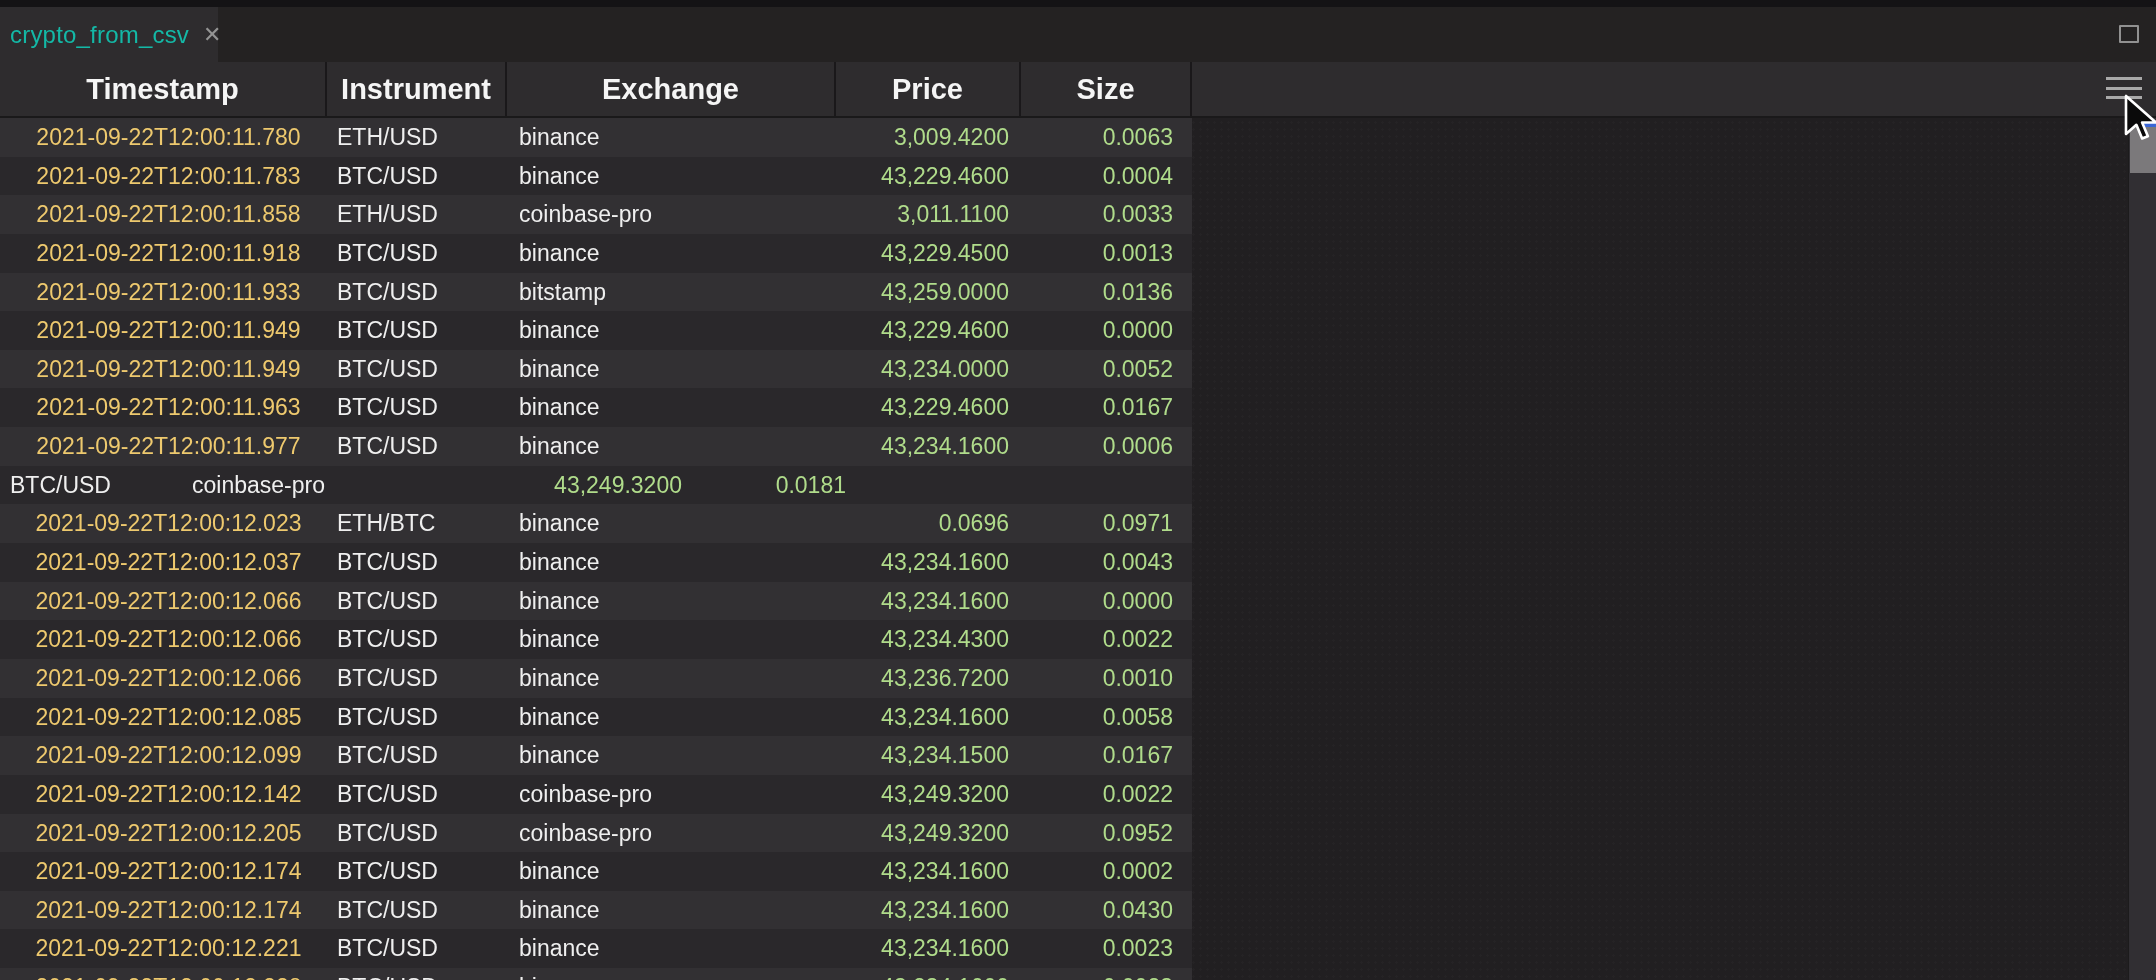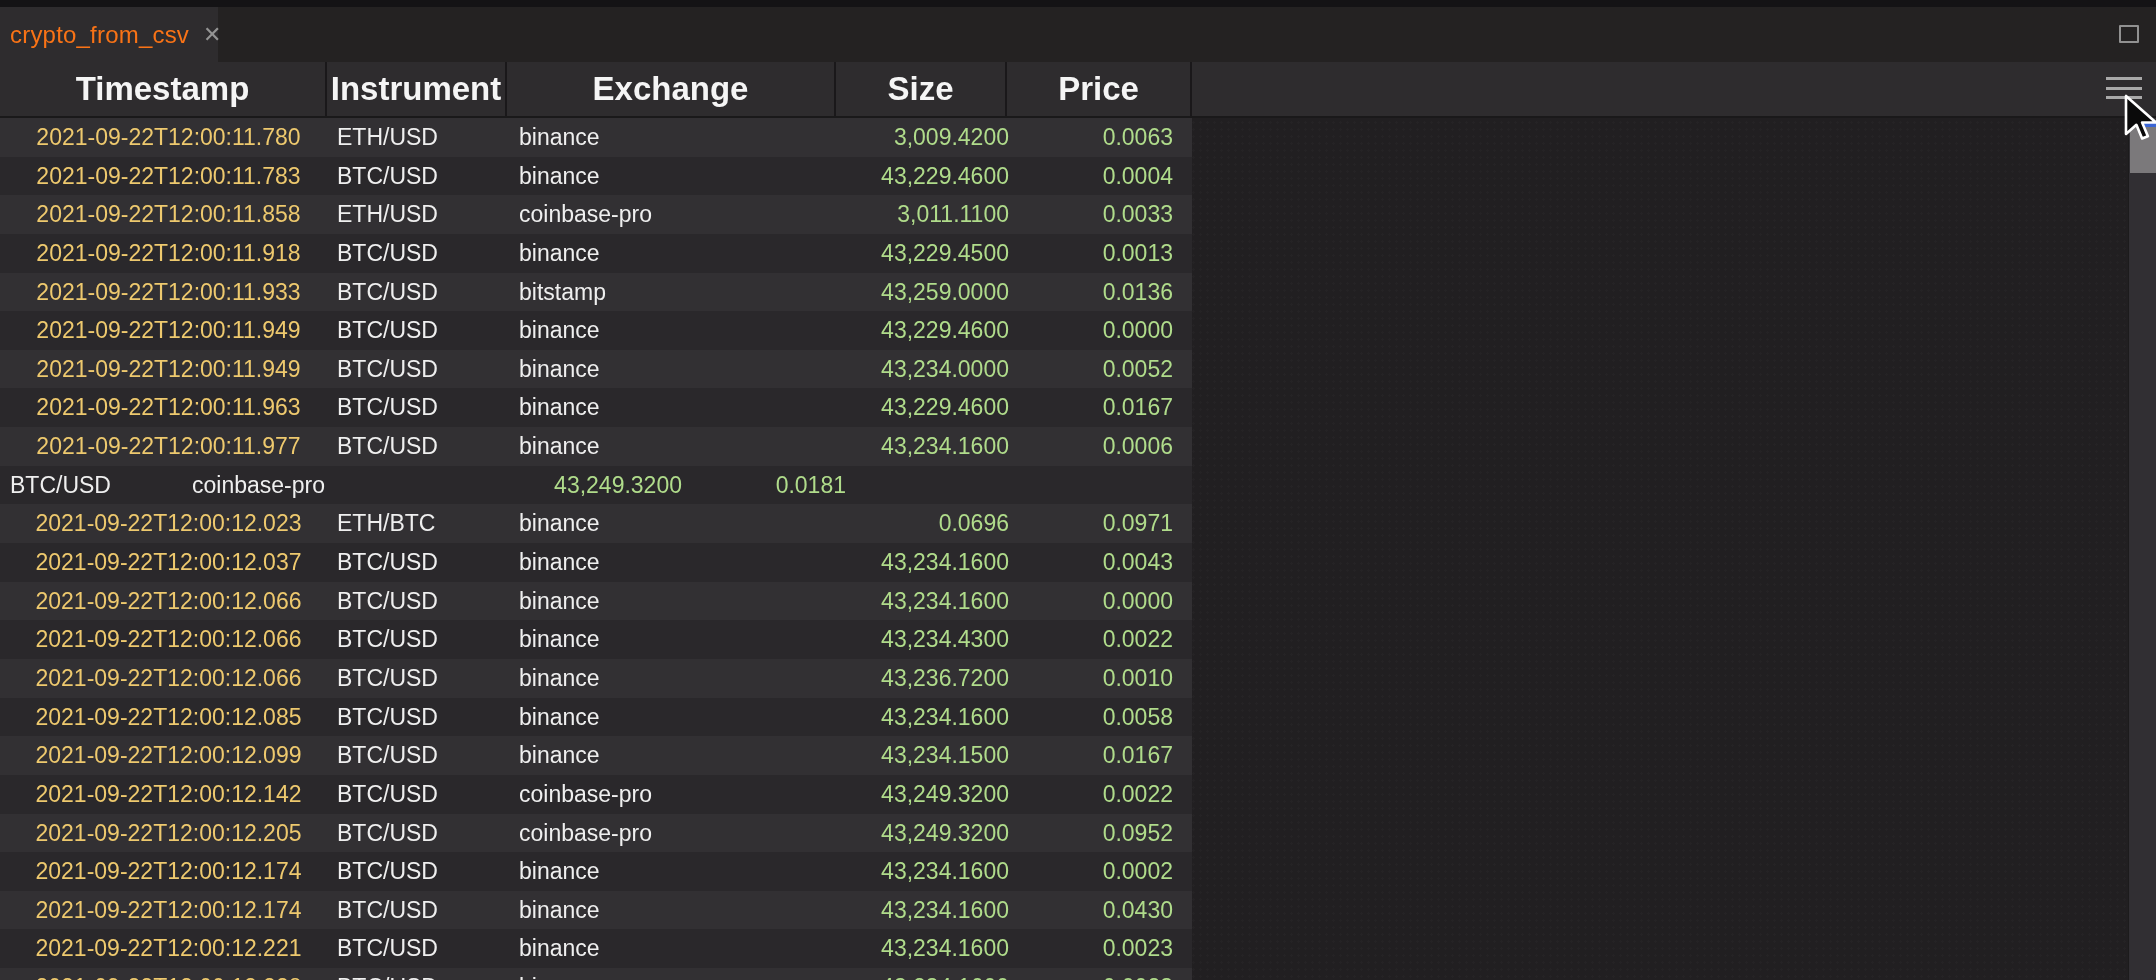--- a/index.html
+++ b/index.html
@@ -10,32 +10,32 @@
     background-size:7px 7px;
     font-family:"Liberation Sans", sans-serif;
     -webkit-font-smoothing:antialiased;
   }
   .topstrip{position:absolute;left:0;top:0;width:2156px;height:7px;background:#141315;}
   .tabbar{position:absolute;left:0;top:7px;width:2156px;height:55px;background:#242222;}
   .tab{
     position:absolute;left:0;top:0;width:218px;height:55px;background:#2e2c2e;
     display:flex;align-items:center;padding:0 0 0 10px;box-sizing:border-box;cursor:default;
   }
-  .tab-title{font-size:24px;color:#f97316;letter-spacing:.2px;white-space:nowrap;}
+  .tab-title{font-size:24px;color:#14b8a6;letter-spacing:.2px;white-space:nowrap;}
   .tab-close{margin-left:14px;font-size:22px;color:#949494;line-height:1;cursor:pointer;}
   .win-restore{
     position:absolute;right:17px;top:18px;width:20px;height:18px;box-sizing:border-box;
     border:2px solid #919191;border-radius:1px;background:transparent;cursor:pointer;
   }
   .header{
     position:absolute;left:0;top:62px;width:2156px;height:56px;background:#2e2c2e;
     border-bottom:2px solid #1a191a;box-sizing:border-box;display:flex;
   }
   .th{
-    height:54px;line-height:54px;text-align:center;font-weight:bold;font-size:33px;color:#f5f5f5;
+    height:54px;line-height:54px;text-align:center;font-weight:bold;font-size:29px;color:#f5f5f5;
     box-sizing:border-box;border-right:2px solid #1a181a;cursor:pointer;white-space:nowrap;
   }
   .menu-btn{
     position:absolute;right:14px;top:15px;width:36px;height:22px;display:flex;
     flex-direction:column;justify-content:space-between;cursor:pointer;
   }
   .menu-btn i{display:block;width:36px;height:3px;background:#a9a9a9;}
   .rows{position:absolute;left:0;top:118px;width:1192px;height:862px;overflow:hidden;}
   .tr{display:flex;width:1192px;height:38.65px;}
   .tr:nth-child(odd){background:#323033;}
@@ -65,22 +65,22 @@
     <span class="tab-title">crypto_from_csv</span>
     <span class="tab-close">✕</span>
   </div>
   <div class="win-restore"></div>
 </div>
 
 <div class="header">
   <div class="th h0">Timestamp</div>
   <div class="th h1">Instrument</div>
   <div class="th h2">Exchange</div>
+  <div class="th h3">Price</div>
   <div class="th h4">Size</div>
-  <div class="th h3">Price</div>
   <div class="menu-btn">
     <i></i>
       <i></i>
       <i></i>
   </div>
 </div>
 
 <div class="rows" id="rows">
     <div class="tr">
     <div class="td c0">2021-09-22T12:00:11.780</div>

